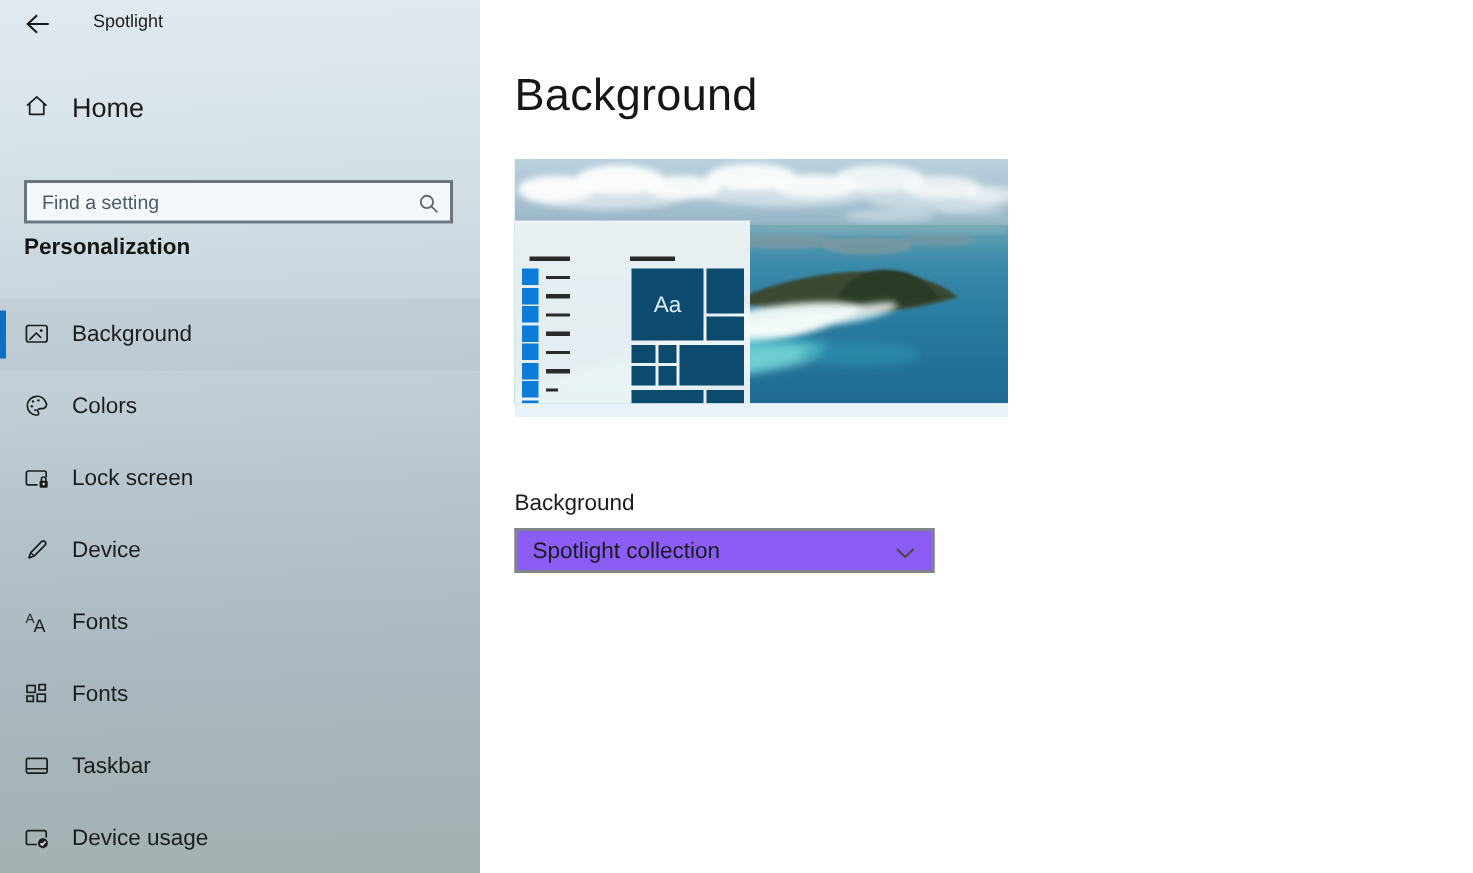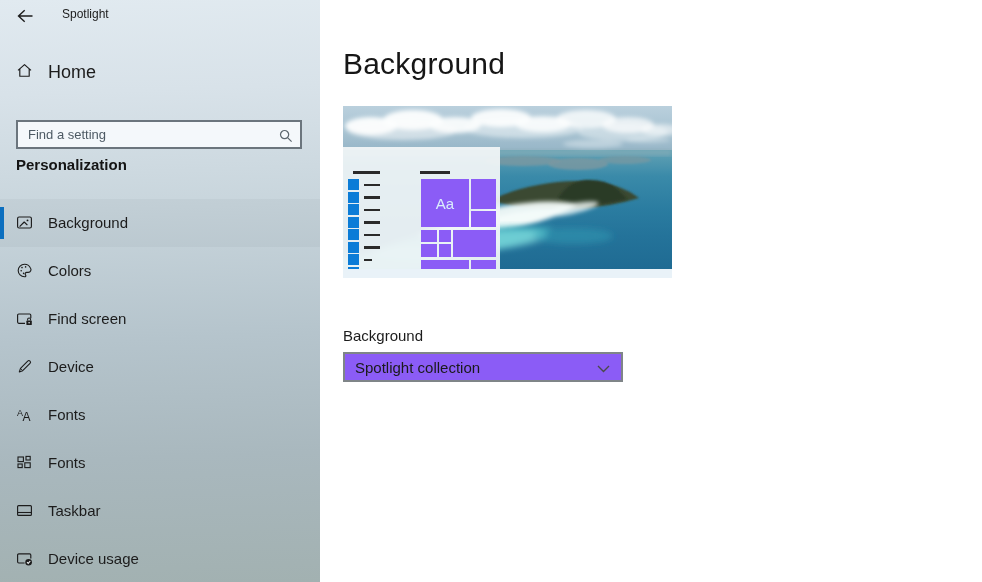--- a/index.html
+++ b/index.html
@@ -41,21 +41,21 @@
   .content{position:absolute;left:320px;top:0;width:662px;height:582px;background:#ffffff;}
   .page-title{position:absolute;left:23px;top:47px;font-size:30px;font-weight:300;color:#161616;letter-spacing:0.2px;}
   .preview{position:absolute;left:23px;top:106px;width:329px;height:163px;overflow:hidden;}
   .sky{position:absolute;left:0;top:0;width:329px;height:48px;background:linear-gradient(180deg,#bad0dd 0%,#a7c2d1 55%,#93b3c5 100%);}
   .sea{position:absolute;left:0;top:44px;width:329px;height:119px;background:linear-gradient(180deg,#63a2b4 0%,#3a8aa9 22%,#2b7da1 48%,#24739a 72%,#1f6b93 100%);}
   .photo-overlay{position:absolute;left:0;top:0;}
   .start-panel{position:absolute;left:0;top:41px;width:157px;height:122px;background:rgba(243,246,247,0.93);overflow:hidden;}
   .mini-dash{position:absolute;background:#2a2a2a;height:3px;}
   .mini-sq{position:absolute;left:5px;width:11px;height:11px;background:#0b7cd7;}
   .mini-line{position:absolute;left:21px;width:16px;height:2.5px;background:#2a2a2a;}
-  .tile{position:absolute;background:#8b5cf6;}
+  .tile{position:absolute;background:#0c4a6e;}
   .tile-aa{display:flex;align-items:center;justify-content:center;color:#d9edfc;font-size:15px;}
   .preview-strip{position:absolute;left:23px;top:269px;width:329px;height:9px;background:#e9f2f8;}
   .field-label{position:absolute;left:23px;top:327px;font-size:15px;color:#1c1c1c;}
   .dropdown{
     position:absolute;left:23px;top:352px;width:280px;height:30px;box-sizing:border-box;
     border:2px solid #7f8588;background:#8b5cf6;cursor:pointer;
   }
   .dropdown-value{position:absolute;left:10px;top:5px;font-size:15px;color:#1a1a1a;}
   .dropdown-chevron{position:absolute;right:11px;top:11px;}
   svg{display:block;}
@@ -110,21 +110,21 @@
     <span class="nav-label">Colors</span>
   </div>
 
   <div class="nav-item" style="top:295px">
     <svg class="nav-icon" width="17" height="17" viewBox="0 0 17 17">
       <path d="M9 13.3 H2.8 a1.2 1.2 0 0 1 -1.2 -1.2 V5.2 a1.2 1.2 0 0 1 1.2 -1.2 H13.6 a1.2 1.2 0 0 1 1.2 1.2 V8.2" fill="none" stroke="#1c1c1c" stroke-width="1.15"></path>
       <path d="M11.6 10.6 v-1.1 a1.5 1.5 0 0 1 3 0 v1.1" fill="none" stroke="#1c1c1c" stroke-width="1.05"></path>
       <rect x="10.4" y="10.5" width="5.4" height="4.6" rx="0.7" fill="#1c1c1c"></rect>
       <circle cx="13.1" cy="12.7" r="0.8" fill="#eef2f4"></circle>
     </svg>
-    <span class="nav-label">Find screen</span>
+    <span class="nav-label">Lock screen</span>
   </div>
 
   <div class="nav-item" style="top:343px">
     <svg class="nav-icon" width="17" height="17" viewBox="0 0 17 17">
       <path d="M3.3 13.9 L4.5 10.4 L11.7 3.1 a1.6 1.6 0 0 1 2.3 2.3 L6.7 12.7 Z" fill="none" stroke="#1c1c1c" stroke-width="1.1" stroke-linejoin="round"></path>
       <path d="M4.5 10.4 L6.7 12.7" stroke="#1c1c1c" stroke-width="0.9"></path>
     </svg>
     <span class="nav-label">Device</span>
   </div>
 

